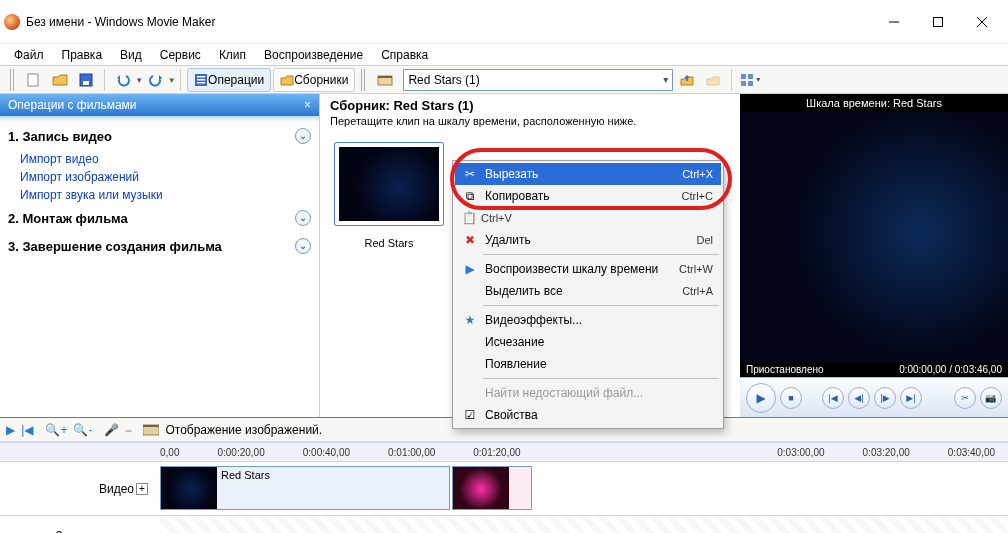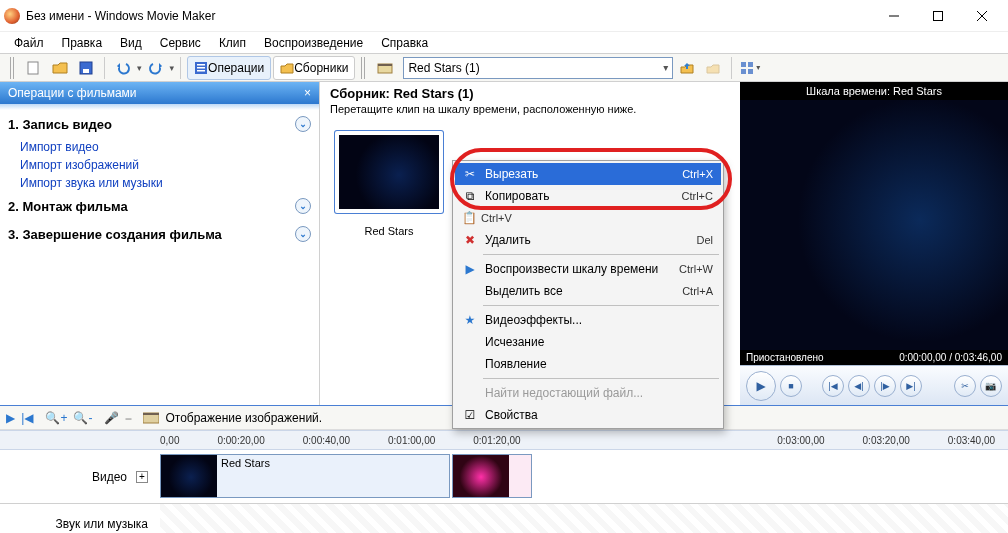--- a/index.html
+++ b/index.html
@@ -1,17 +1,17 @@
 <!DOCTYPE html>
 <html><head>
 <meta charset="utf-8">
 <style>
 * { box-sizing: border-box; margin: 0; padding: 0; font-family: "Segoe UI", Tahoma, sans-serif; }
 body { background: #fff; width: 1008px; height: 533px; overflow: hidden; font-size: 12px; position: relative; }
-.titlebar { height: 32px; display: flex; align-items: center; padding: 0 4px; background: #fff; border-bottom: 1px solid #eee; }
+.titlebar { height: 44px; display: flex; align-items: center; padding: 0 4px; background: #fff; border-bottom: 1px solid #eee; }
 .titlebar .app-icon { width: 16px; height: 16px; margin-right: 6px; background: radial-gradient(circle at 6px 6px,#ffd080 0,#e06030 60%,#703010 100%); border-radius: 50%; }
 .titlebar .title { flex: 0 0 auto; font-size: 12px; }
 .titlebar .spacer { flex: 1; }
 .win-btn { width: 44px; height: 28px; display: flex; align-items: center; justify-content: center; }
 .win-btn svg { width: 10px; height: 10px; stroke: #000; stroke-width: 1; fill: none; }
 .menubar { height: 22px; display: flex; align-items: center; padding: 0 6px; gap: 2px; border-bottom: 1px solid #d0d0d0; }
 .menubar .menu-item { padding: 2px 8px; font-size: 12px; }
 .toolbar { height: 28px; display: flex; align-items: center; padding: 2px 6px; gap: 2px; border-bottom: 1px solid #d0d0d0; background: #f7f7f4; }
 .toolbar .tb-btn { width: 24px; height: 24px; display: flex; align-items: center; justify-content: center; border-radius: 2px; }
 .toolbar .sep { width: 1px; height: 22px; background: #ccc; margin: 0 4px; }
@@ -39,21 +39,21 @@
 .preview-video{flex:1;background:#02051a;background-image:radial-gradient(circle at 180px 120px,#0b2a5a 0,#030618 55%);position:relative}
 .preview-status{background:#000;color:#fff;font-size:10px;padding:2px 6px;display:flex}
 .preview-status .time{margin-left:auto}
 .preview-controls{height:40px;background:linear-gradient(#fafcff,#dce6f4);display:flex;align-items:center;padding:0 6px;gap:4px;border-top:1px solid #b0c0d8}
 .ctrl-btn{width:22px;height:22px;border:1px solid #9ab0d0;border-radius:50%;background:linear-gradient(#fff,#e0eaf6);display:flex;align-items:center;justify-content:center;font-size:9px;color:#3060a0}
 .ctrl-btn.big{width:30px;height:30px;font-size:12px}
 .timeline-area{border-top:1px solid #4a7fd4;background:#fff}
 .tl-toolbar{height:24px;display:flex;align-items:center;padding:2px 6px;gap:6px;background:#f7f7f4;border-bottom:1px solid #ddd}
 .tl-ruler{height:20px;background:#eef2f8;border-top:1px solid #cbd6e8;border-bottom:1px solid #cbd6e8;font-size:10px;color:#333;display:flex;align-items:center;padding-left:160px;gap:38px;overflow:hidden}
 .tl-track{height:54px;display:flex;border-bottom:1px solid #d0d0d0}
-.tl-track .track-label{width:160px;display:flex;align-items:center;justify-content:flex-end;padding-right:12px;font-size:12px;gap:9px}
+.tl-track .track-label{width:160px;display:flex;align-items:center;justify-content:flex-end;padding-right:12px;font-size:12px;gap:2px}
 .tl-track .track-content{flex:1;position:relative;background:#fff}
 .clip-block{position:absolute;top:4px;height:44px;border:1px solid #7a99c0;background:#eaf1fb;display:flex;align-items:flex-start;font-size:11px;overflow:hidden}
 .clip-block .clip-thumb-sm{width:56px;height:42px;background:#03061a;background-image:radial-gradient(circle at 30px 22px,#0b2050 0,#020414 60%)}
 .clip-block.pink{background:#fceaf4}
 .clip-block.pink .clip-thumb-sm{background:#2a0414;background-image:radial-gradient(circle at 28px 22px,#ff30a8 0,#300414 60%)}
 .tl-track.audio .track-content{background:repeating-linear-gradient(45deg,#f7f7f7 0 6px,#fff 6px 12px)}
 .context-menu{position:absolute;left:452px;top:160px;width:272px;background:#f4f4f4;border:1px solid #a0a0a0;box-shadow:2px 4px 8px rgba(0,0,0,.25);padding:2px;font-size:12px}
 .context-menu .m-row{display:flex;align-items:center;height:22px;padding:0 8px 0 4px}
 .context-menu .m-row .icon-slot{width:22px;display:flex;justify-content:center}
 .context-menu .m-row .m-label{flex:1;padding-left:4px}

